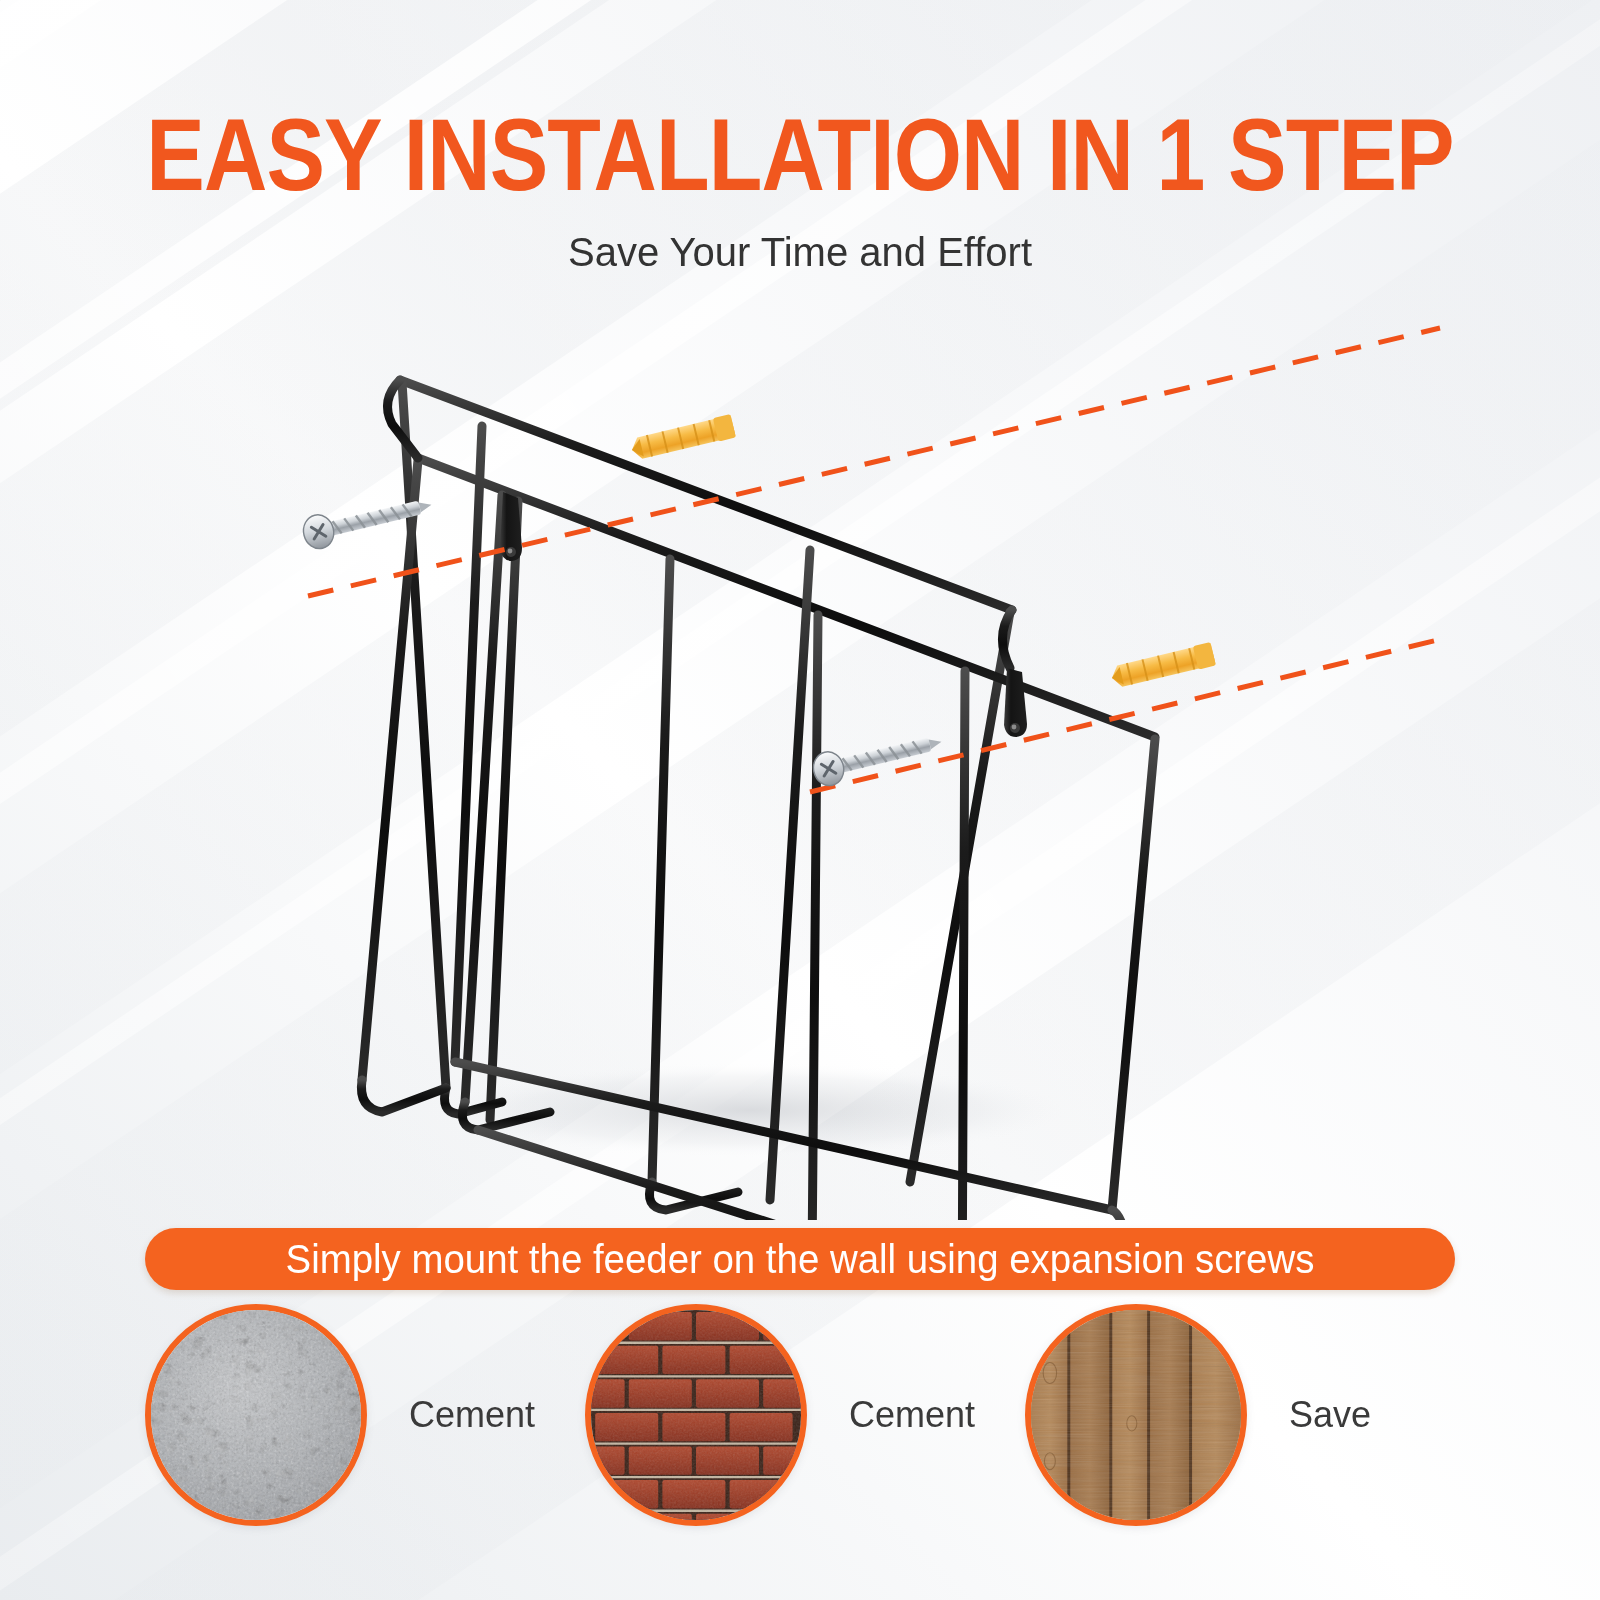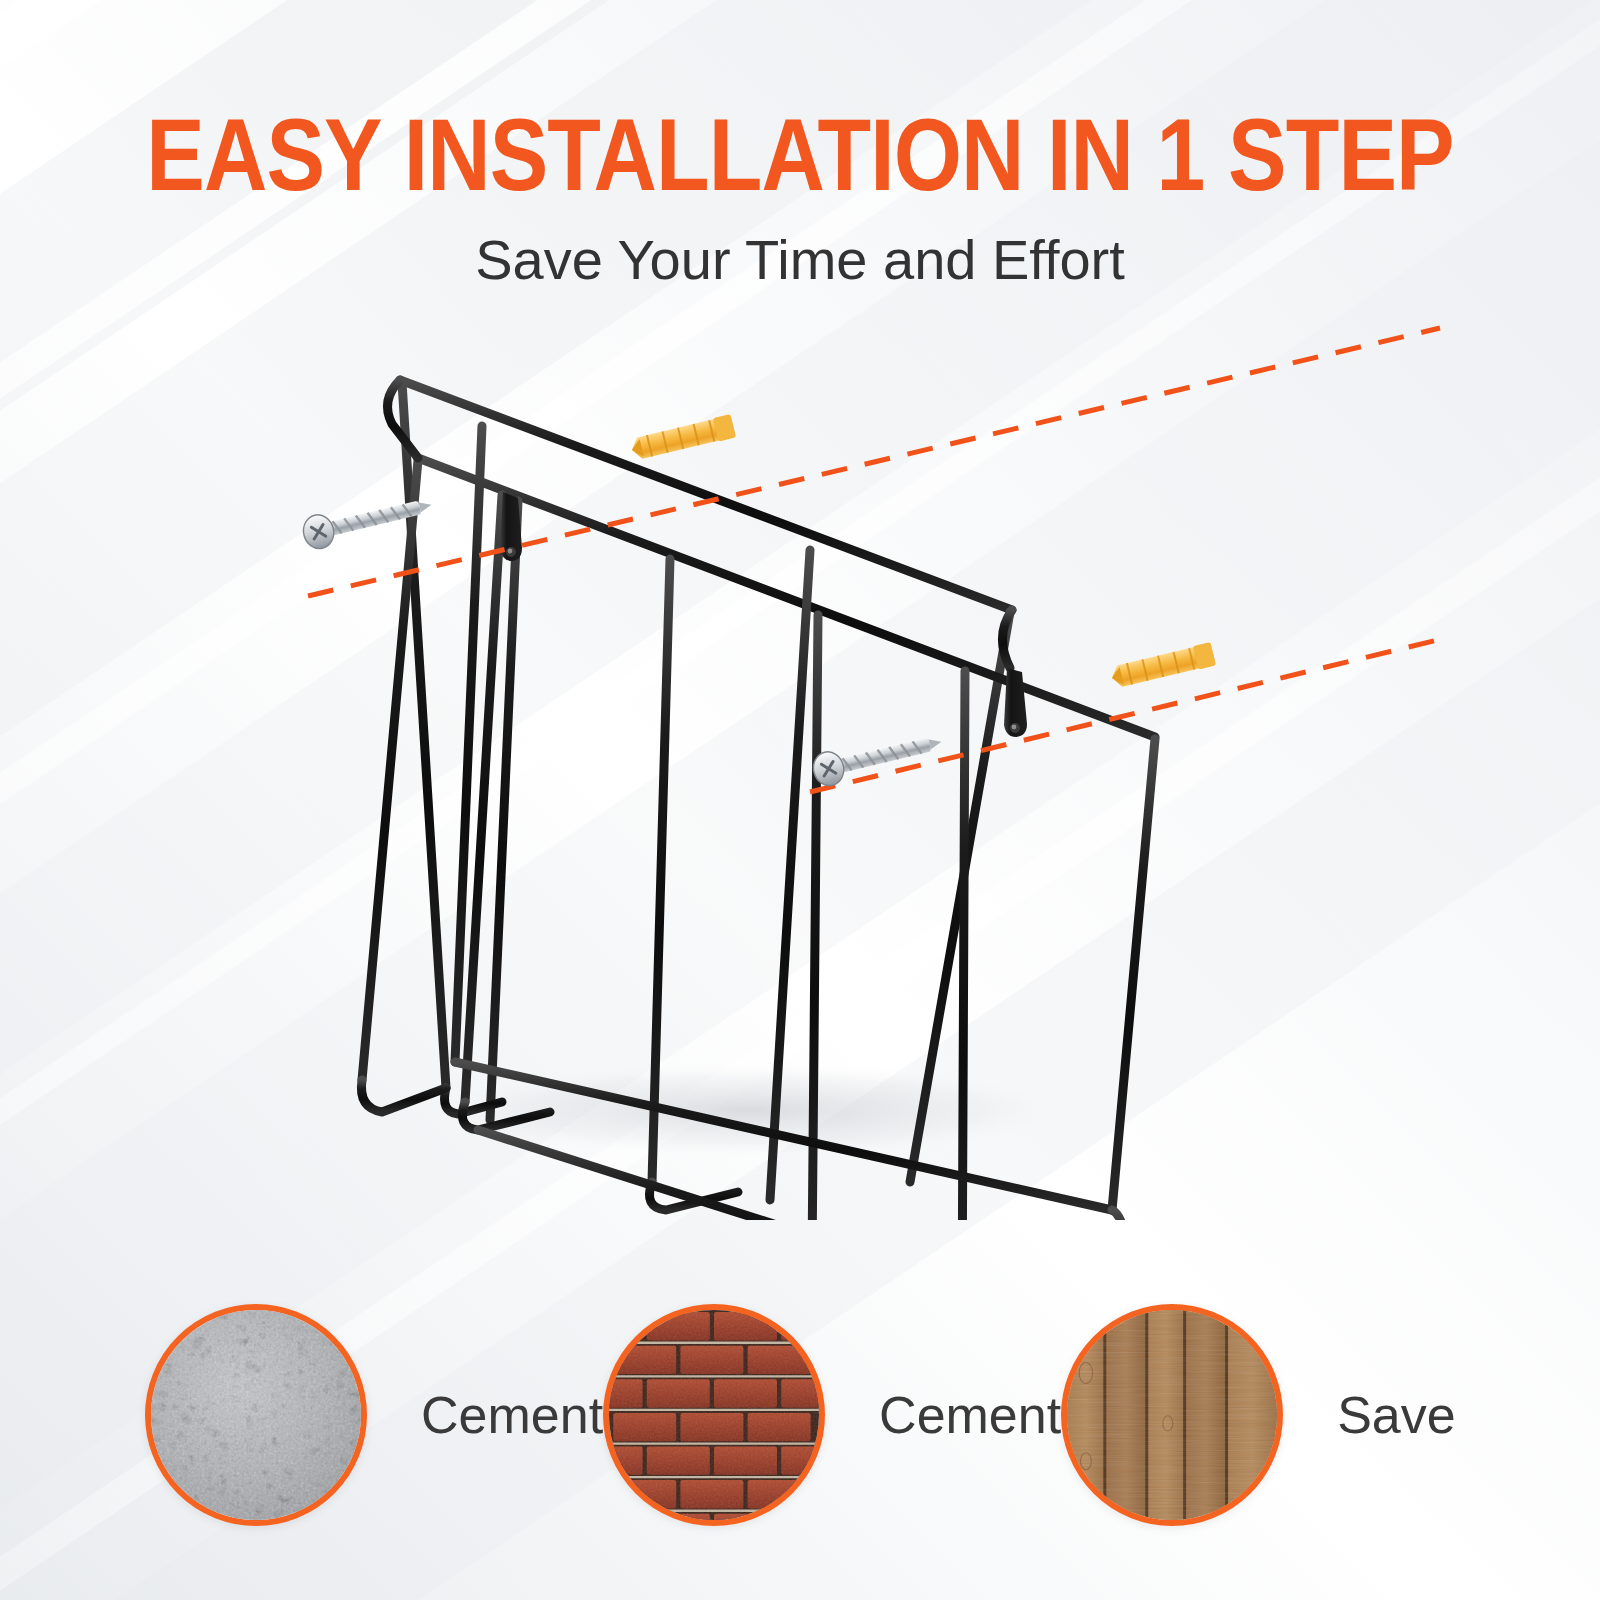--- a/index.html
+++ b/index.html
@@ -30,21 +30,21 @@
     font-weight:bold;
     color:#f1571e;
     letter-spacing:-1px;
     transform:scaleX(0.86);
     transform-origin:50% 50%;
     white-space:nowrap;
   }
   .subhead {
     position:absolute; left:0; top:232px; width:1600px;
     text-align:center;
-    font-size:56px;
+    font-size:40px;
     line-height:1;
     color:#333333;
     white-space:nowrap;
   }
 
   
   #product { position:absolute; left:250px; top:320px; width:1200px; height:900px; }
 
   
   .pill {
@@ -82,23 +82,23 @@
     width:222px; height:222px;
     border-radius:50%;
     border:6px solid #f4631f;
     overflow:hidden;
     flex:0 0 auto;
     position:relative;
     box-shadow:0 2px 8px rgba(90,90,100,.12);
   }
   .mat-circle svg { display:block; width:100%; height:100%; }
   .mat-label {
-    font-size:52px;
+    font-size:36px;
     color:#3a3a3a;
-    margin-left:54px;
+    margin-left:42px;
     white-space:nowrap;
     line-height:1;
   }
 </style>
 </head>
 <body>
 
 <div id="stage">
 
   <svg id="bg-streaks" viewBox="0 0 1600 1600" preserveAspectRatio="none">
@@ -292,20 +292,23 @@
         <line x1="34" y1="-11" x2="34" y2="11"></line>
         <line x1="50" y1="-11" x2="50" y2="11"></line>
         <line x1="66" y1="-11" x2="66" y2="11"></line>
         <line x1="82" y1="-11" x2="82" y2="11"></line>
       </g>
       <rect x="86" y="-12" width="18" height="24" rx="3" fill="#f3b63f"></rect>
       <path d="M 0 0 L 10 -9 L 10 9 Z" fill="#e39c1c"></path>
     </g>
   </svg>
 
+  <div class="pill">
+    <div class="pill-label">Simply mount the feeder on the wall using expansion screws</div>
+  </div>
 
   <div class="materials">
 
     <div class="mat">
       <div class="mat-circle">
         <svg viewBox="0 0 100 100" preserveAspectRatio="xMidYMid slice">
           <defs>
             <radialGradient id="cemBase" cx="42%" cy="36%" r="78%">
               <stop offset="0%" stop-color="#c6c8cb"></stop>
               <stop offset="55%" stop-color="#aeb1b5"></stop>

